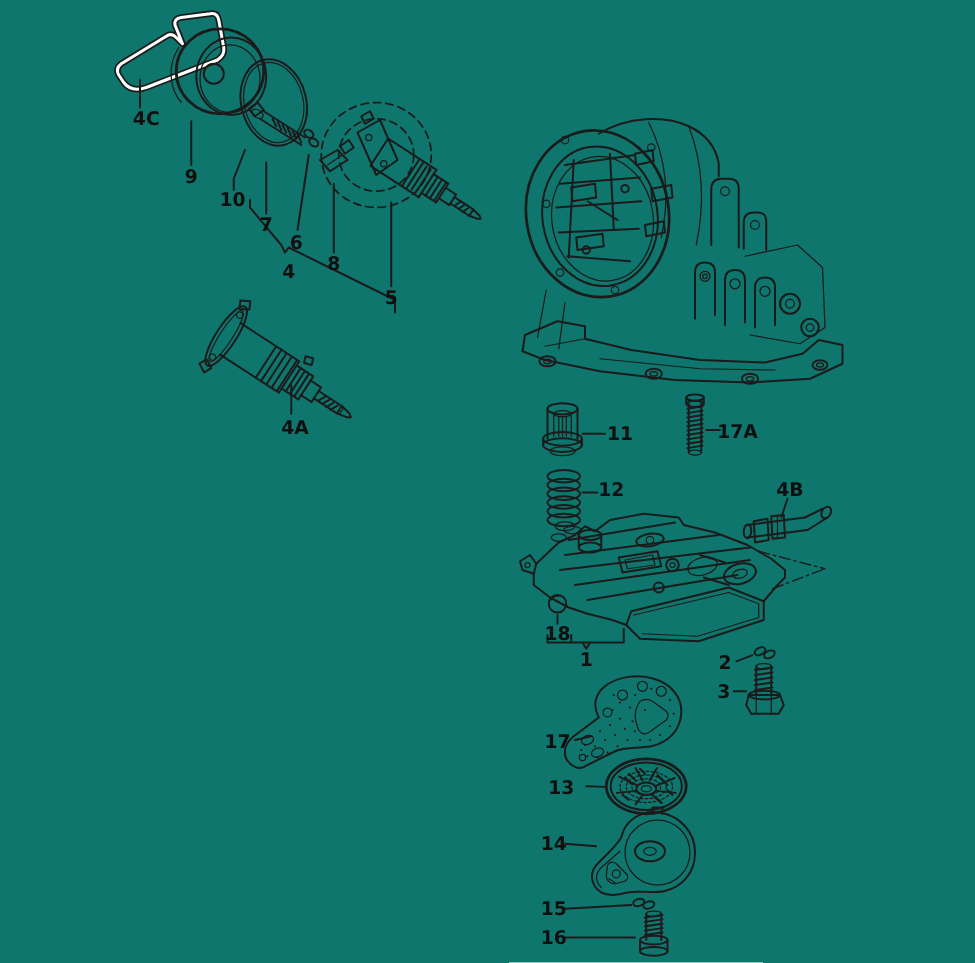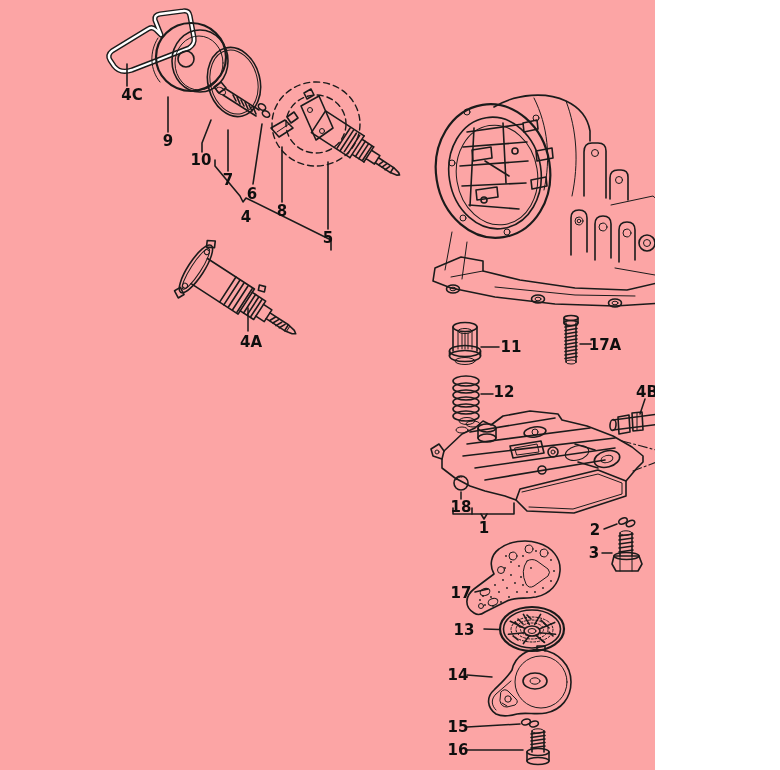--- a/index.html
+++ b/index.html
@@ -1,16 +1,16 @@
 <!DOCTYPE html>
 <html><head>
 <meta charset="utf-8">
 <style>
   html,body{margin:0;padding:0;background:#ffffff;}
-  .stage{position:relative;width:640px;height:770px;background:#fca5a5;overflow:hidden;padding-left:15px;}
+  .stage{position:relative;width:780px;height:770px;background:#0f766e;overflow:hidden;}
   svg{display:block;}
   svg path,svg line,svg ellipse,svg circle,svg rect,svg polyline,svg polygon{
     stroke:#1b1b1b;fill:none;stroke-width:1.6;stroke-linecap:round;stroke-linejoin:round;}
   .thick{stroke-width:2.2}
   .thin{stroke-width:1}
   .dash{stroke-dasharray:6 4;stroke-width:1.4}
   .dashfine{stroke-dasharray:2 1.8;stroke-width:1}
   .dashdot{stroke-dasharray:9 3 2 3;stroke-width:1.1}
   .lead{stroke-width:1.5}
   .wht{stroke:#ffffff}

